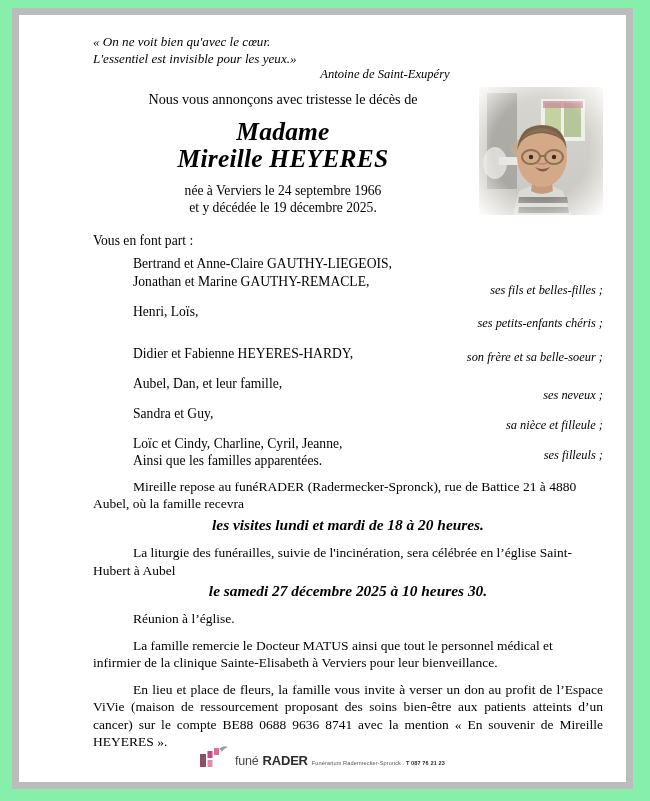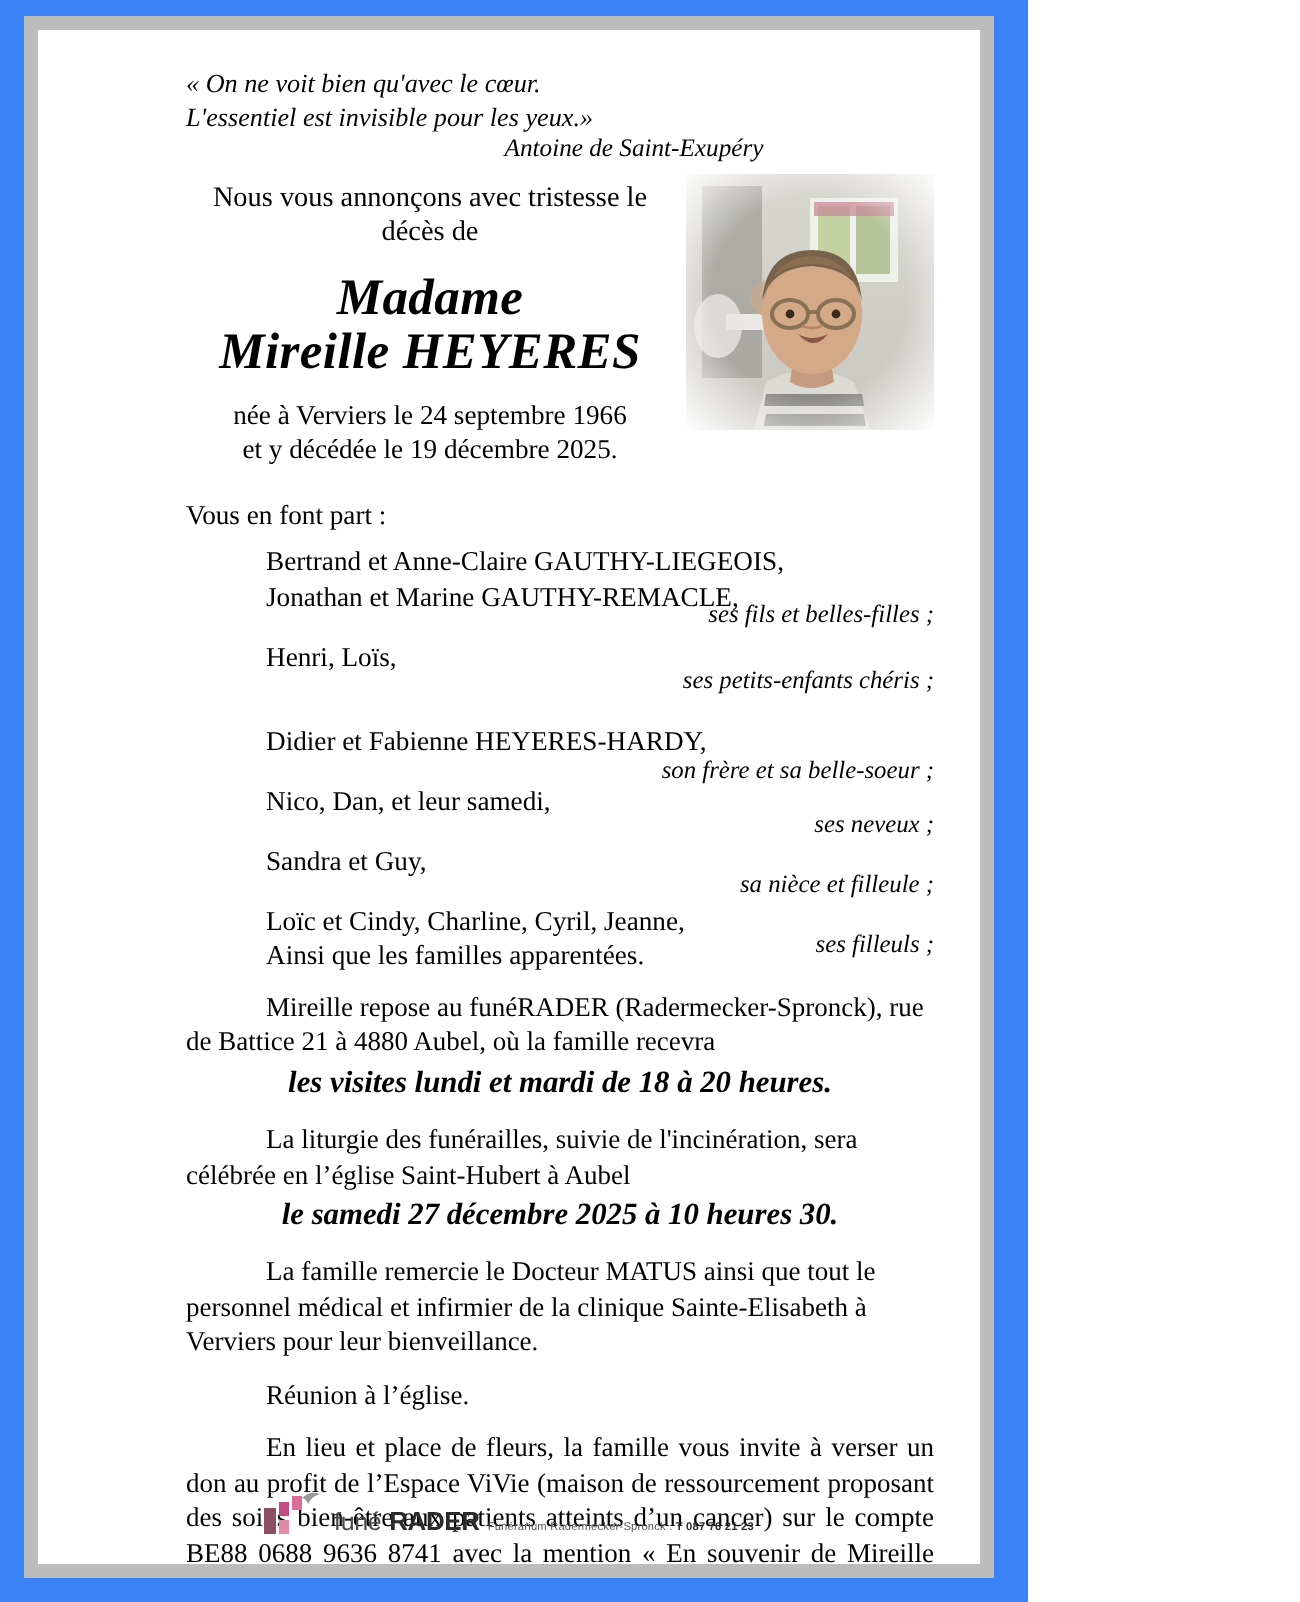--- a/index.html
+++ b/index.html
@@ -11,24 +11,24 @@
     width: 650px;
     height: 801px;
     font-family: "Liberation Serif", "DejaVu Serif", serif;
     color: #000000;
     overflow: hidden;
   }
 
   
   .page-frame {
     position: relative;
-    width: 514px;
+    width: 650px;
     height: 801px;
     box-sizing: border-box;
-    background: #3b82f6;
+    background: #86efac;
     padding: 10px 18px 14px 12px;
   }
   .page-border {
     position: absolute;
     left: 12px;
     top: 8px;
     right: 17px;
     bottom: 12px;
     border: 7px solid #bcbcbc;
     box-sizing: border-box;
@@ -291,26 +291,26 @@
         <div class="fam-row">
           <div class="fam-left">Henri, Loïs,</div>
           <div class="fam-right" style="top:13px;">ses petits-enfants chéris ;</div>
         </div>
         <div class="gap-12"></div>
 
         <div class="gap-12"></div>
 
         <div class="fam-row">
           <div class="fam-left">Didier et Fabienne HEYERES-HARDY,</div>
-          <div class="fam-right" style="top:16px;">son frère et sa belle-soeur ;</div>
-        </div>
-        <div class="gap-12"></div>
-
-        <div class="fam-row">
-          <div class="fam-left">Nico, Dan, et leur samedi,</div>
+          <div class="fam-right" style="top:5px;">son frère et sa belle-soeur ;</div>
+        </div>
+        <div class="gap-12"></div>
+
+        <div class="fam-row">
+          <div class="fam-left">Aubel, Dan, et leur famille,</div>
           <div class="fam-right" style="top:13px;">ses neveux ;</div>
         </div>
         <div class="gap-12"></div>
 
         <div class="fam-row">
           <div class="fam-left">Sandra et Guy,</div>
           <div class="fam-right" style="top:13px;">sa nièce et filleule ;</div>
         </div>
         <div class="gap-12"></div>
 
@@ -322,23 +322,23 @@
       </div>
 
       <div class="apparentees">Ainsi que les familles apparentées.</div>
 
       <div class="para">Mireille repose au funéRADER (Radermecker-Spronck), rue de Battice 21 à 4880 Aubel, où la famille recevra</div>
       <div class="para emph-center">les visites lundi et mardi de 18 à 20 heures.</div>
 
       <div class="para">La liturgie des funérailles, suivie de l'incinération, sera célébrée en l’église Saint-Hubert à Aubel</div>
       <div class="para emph-center">le samedi 27 décembre 2025 à 10 heures 30.</div>
 
+      <div class="para">Réunion à l’église.</div>
+
       <div class="para">La famille remercie le Docteur MATUS ainsi que tout le personnel médical et infirmier de la clinique Sainte-Elisabeth à Verviers pour leur bienveillance.</div>
-
-      <div class="para">Réunion à l’église.</div>
 
       <div class="para justify">En lieu et place de fleurs, la famille vous invite à verser un don au profit de l’Espace ViVie (maison de ressourcement proposant des soins bien-être aux patients atteints d’un cancer) sur le compte BE88 0688 9636 8741 avec la mention « En souvenir de Mireille HEYERES ».</div>
 
     </div>
 
     <div class="footer">
       <div class="logo-wrap">
         <svg class="logo-mark" width="30" height="22" viewBox="0 0 30 22">
           <rect x="0" y="8" width="6" height="13" fill="#8e4f63"></rect>
           <rect x="7.5" y="5" width="5" height="7" fill="#c14b82"></rect>

